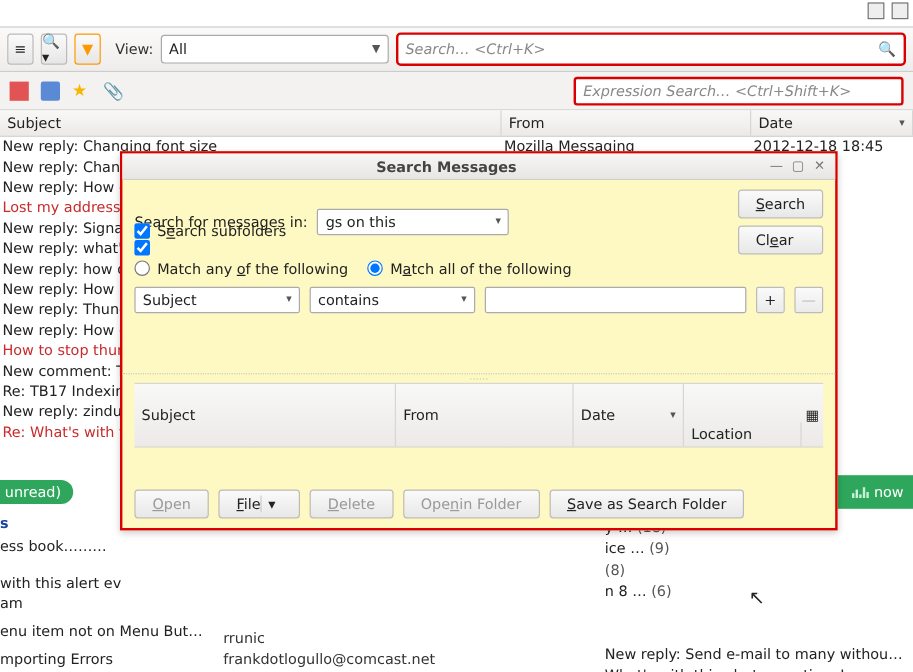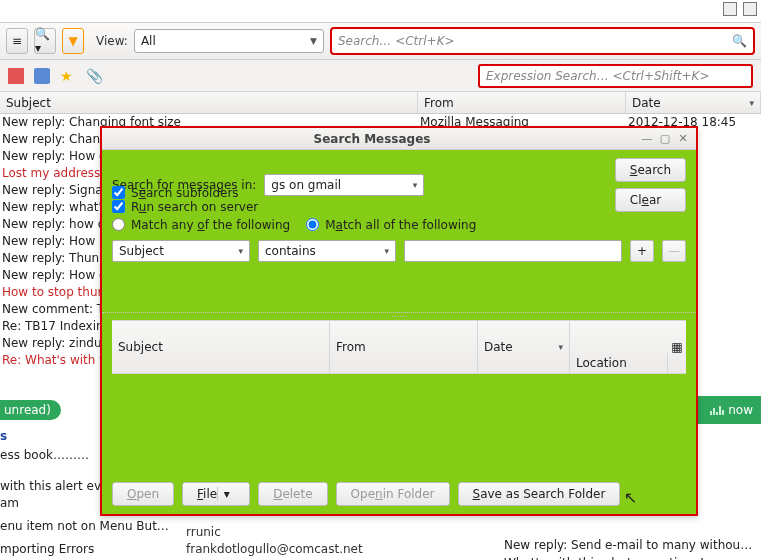--- a/index.html
+++ b/index.html
@@ -57,21 +57,21 @@
 
 
 .unread-btn { position:absolute; left:-6px; top:400px; background:#2ea75c; color:#fff; padding:3px 10px; border-top-right-radius:10px; border-bottom-right-radius:10px; font-size:12px; }
 .left-links { position:absolute; left:0; top:428px; width:180px; font-size:12px; }
 .left-links .hdr { color:#1846a0; font-weight:bold; margin-bottom:2px; }
 .left-links div { line-height:17px; }
 .mid-col { position:absolute; left:186px; top:488px; font-size:12px; color:#333; }
 .mid-col div { line-height:17px; }
 
 
-.dialog { position:absolute; left:100px; top:126px; width:598px; height:390px; background:#84cc16; border:1px solid #b7b7b7; box-shadow: 0 2px 6px rgba(0,0,0,0.2); }
+.dialog { position:absolute; left:100px; top:126px; width:598px; height:316px; background:#fef9c3; border:1px solid #b7b7b7; box-shadow: 0 2px 6px rgba(0,0,0,0.2); }
 .dialog.redbox { border:2px solid #d80000; }
 .titlebar { height:22px; display:flex; align-items:center; padding:0 6px; background: linear-gradient(#f7f6f4,#e8e6e3); border-bottom:1px solid #cfcfcf; }
 .titlebar .t { flex:1; text-align:center; font-weight:bold; color:#444; }
 .titlebar .wbtn { width:14px; height:14px; margin-left:4px; color:#777; text-align:center; line-height:14px; font-size:11px; }
 .dlg-body { padding:8px 10px; }
 .row { display:flex; align-items:center; gap:8px; margin-bottom:6px; }
 .combo { height:22px; border:1px solid #aaa; border-radius:2px; background:#fff; display:flex; align-items:center; padding:0 6px; justify-content:space-between; }
 .combo.srch-in { width:160px; }
 .green-border { border:1px solid #2ea75c; }
 .btn { height:24px; padding:0 14px; background:linear-gradient(#fafafa,#e8e8e8); border:1px solid #bbb; border-radius:3px; display:flex; align-items:center; }
@@ -218,40 +218,39 @@
   <div class="titlebar">
     <span class="t">Search Messages</span>
     <span class="wbtn">—</span>
     <span class="wbtn">▢</span>
     <span class="wbtn">✕</span>
   </div>
   <div class="dlg-body">
     <div class="row">
       <span><span>Sear<span class="und">c</span>h for messages in:</span></span>
       <div class="combo srch-in">
-        <span>gs on gmail</span>
+        <span>gs on this</span>
         <span class="chev">▾</span>
       </div>
       <div class="rside">
         <div class="btn green-border">
             <span class="und">S</span>
             <span>earch</span>
           </div>
         <div class="btn">
             <span>Cl<span class="und">e</span>ar</span>
           </div>
       </div>
     </div>
     <div class="chk" style="margin-top:-32px">
       <input type="checkbox" checked="" style="">
       <span>S<span class="und">e</span>arch subfolders</span>
     </div>
     <div class="chk">
       <input type="checkbox" checked="" style="">
-      <span>R<span class="und">u</span>n search on server</span>
     </div>
     <div class="radio-row">
       <label class="chk">
           <input type="radio" name="m" style="">
           <span>Match any <span class="und">o</span>f the following</span>
         </label>
       <label class="chk">
           <input type="radio" name="m" checked="" style="">
           <span>M<span class="und">a</span>tch all of the following</span>
         </label>

